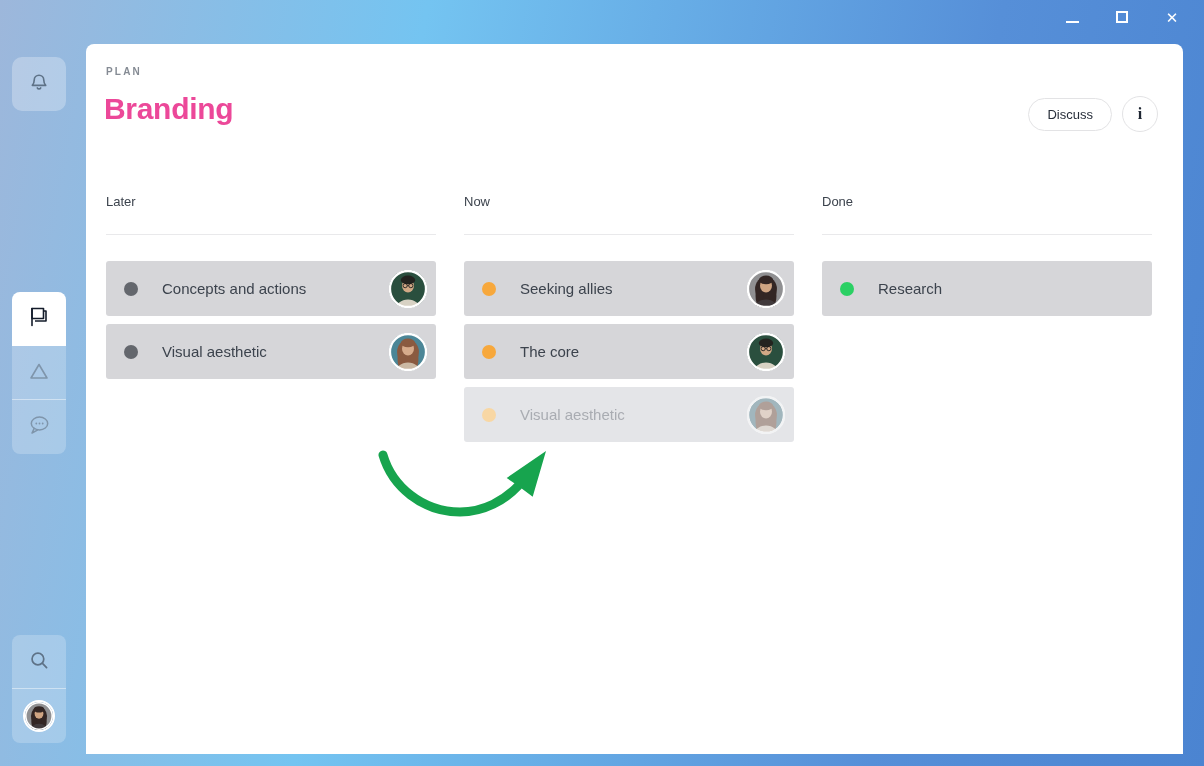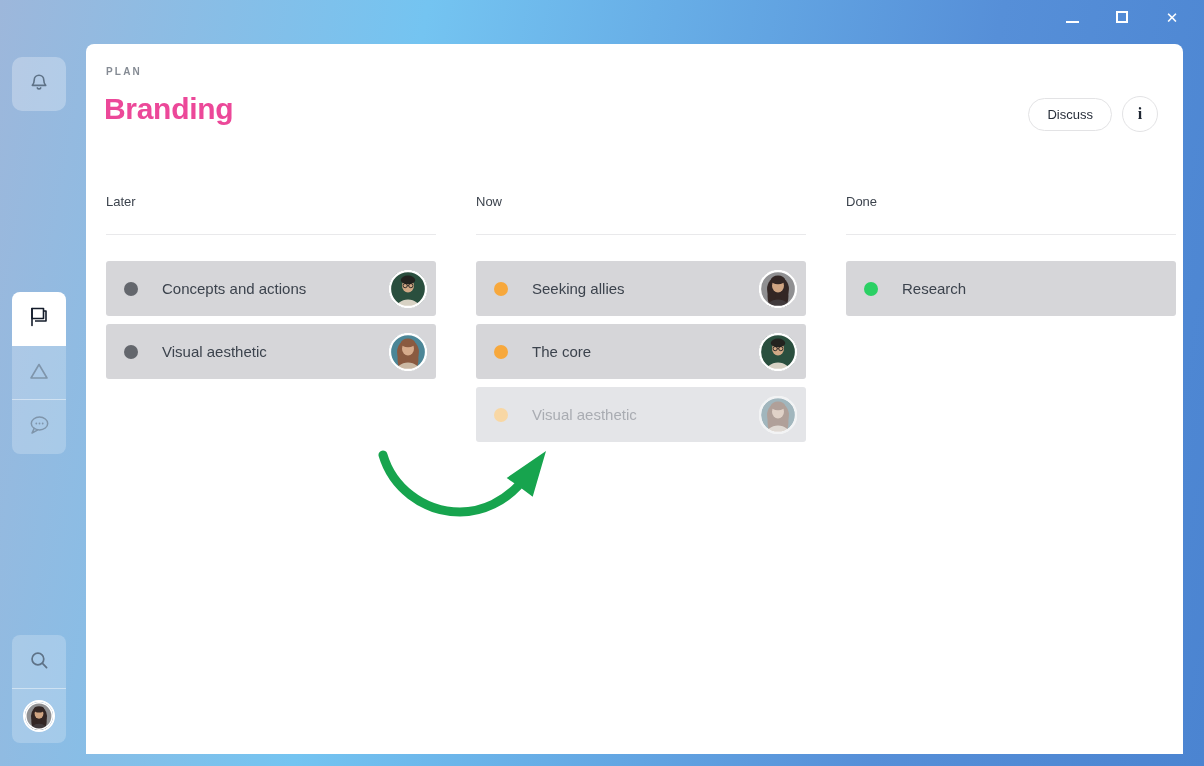--- a/index.html
+++ b/index.html
@@ -39,21 +39,21 @@
     display:flex; align-items:center; font-size:13px; color:#272e3a; cursor:pointer;
   }
   .info-btn {
     position:absolute; right:25px; top:52px; width:36px; height:36px;
     border:1px solid #e3e3e5; border-radius:50%; background:#fff;
     display:flex; align-items:center; justify-content:center; cursor:pointer;
   }
   .info-glyph { font-family:"Liberation Serif","DejaVu Serif",serif; font-weight:bold; font-size:16px; color:#1f2733; }
 
   
-  .board { position:absolute; left:20px; top:150px; display:flex; gap:40px;justify-content:space-between; }
+  .board { position:absolute; left:20px; top:150px; display:flex; gap:28px;justify-content:space-between; }
   .column { width:330px; }
   .col-header { font-size:13px; color:#3c434d; }
   .col-rule { height:1px; background:#e9e9eb; margin-top:25px; margin-bottom:26px; }
   .card {
     height:55px; margin-bottom:8px; border-radius:3px; background:#d6d6d9;
     display:flex; align-items:center; padding:0 9px 0 18px; cursor:pointer;
   }
   .card.ghost { background:#e4e5e8; }
   .dot { width:14px; height:14px; border-radius:50%; flex:0 0 auto; margin-right:24px; }
   .card-title { flex:1; font-size:15px; color:#3c434d; }

